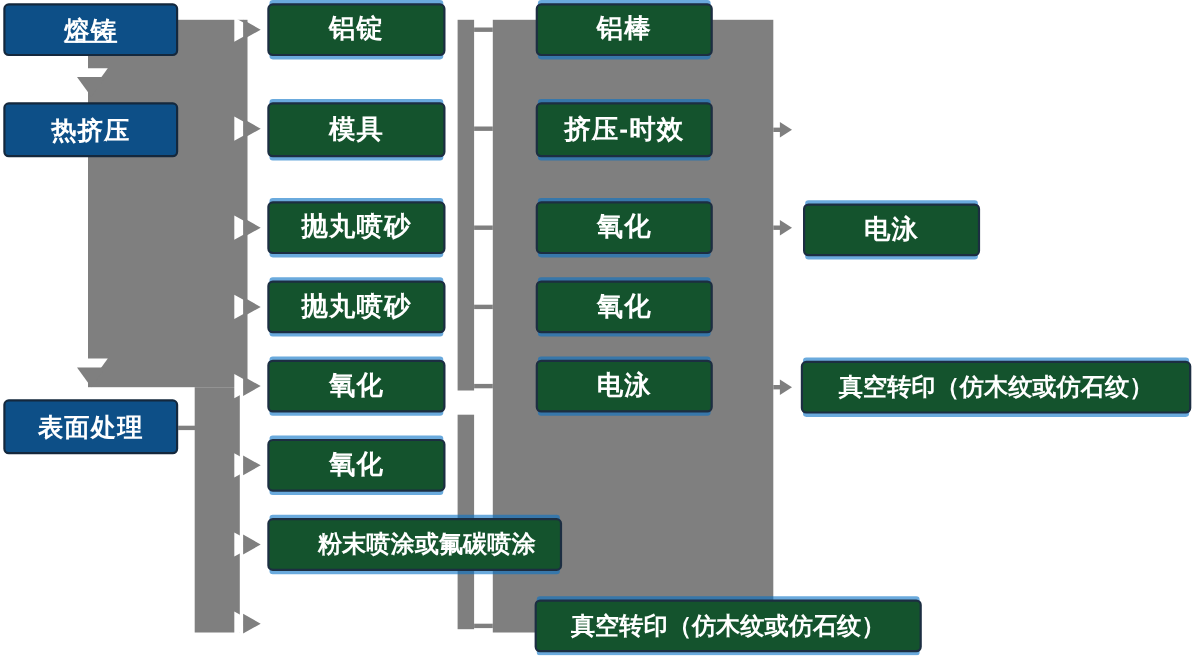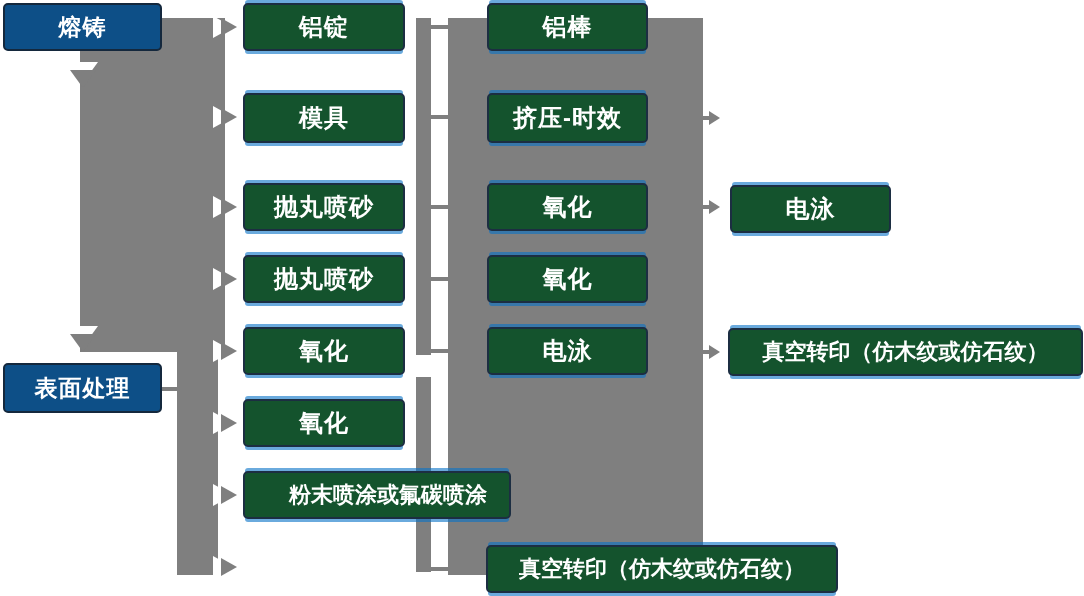--- a/index.html
+++ b/index.html
@@ -67,21 +67,22 @@
   <div class="tri tri-right-bg" style="left:213px;top:556px;"></div>
   <div class="tri tri-right" style="left:221px;top:558px;"></div>
 
   <div class="gbar" style="left:703px;top:116px;width:7px;height:4px;"></div>
   <div class="tri tri-right-sm" style="left:709px;top:111px;"></div>
   <div class="gbar" style="left:703px;top:205px;width:7px;height:4px;"></div>
   <div class="tri tri-right-sm" style="left:709px;top:200px;"></div>
   <div class="gbar" style="left:703px;top:350px;width:7px;height:4px;"></div>
   <div class="tri tri-right-sm" style="left:709px;top:345px;"></div>
 
-  <div class="node dark" style="left:3px;top:3px;width:159px;">熔铸</div>
+  <div class="node dark" style="left:3px;top:3px;width:159px;text-decoration:underline;">熔铸</div>
+  <div class="node dark" style="left:3px;top:93px;width:159px;height:50px;">热挤压</div>
   <div class="node dark" style="left:3px;top:363px;width:159px;height:50px;">表面处理</div>
 
   <div class="node" style="left:243px;top:3px;">铝锭</div>
   <div class="node" style="left:243px;top:93px;height:50px;">模具</div>
   <div class="node" style="left:243px;top:183px;">抛丸喷砂</div>
   <div class="node" style="left:243px;top:255px;">抛丸喷砂</div>
   <div class="node" style="left:243px;top:327px;">氧化</div>
   <div class="node" style="left:243px;top:399px;">氧化</div>
   <div class="node small" style="left:243px;top:471px;width:268px;padding-left:22px;">粉末喷涂或氟碳喷涂</div>
 

